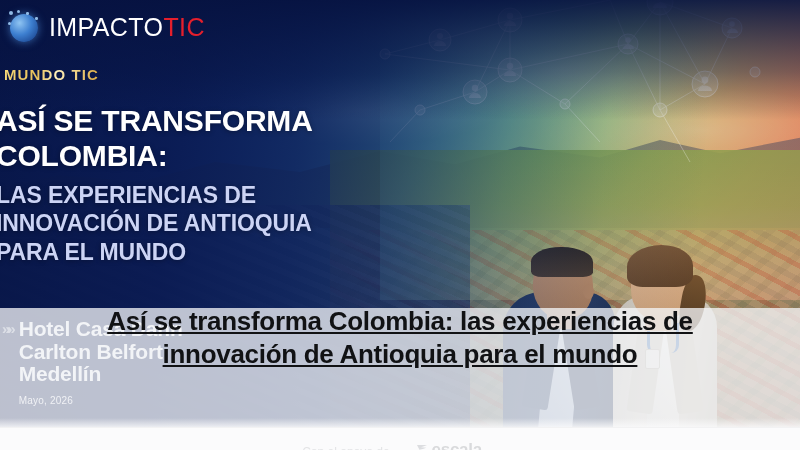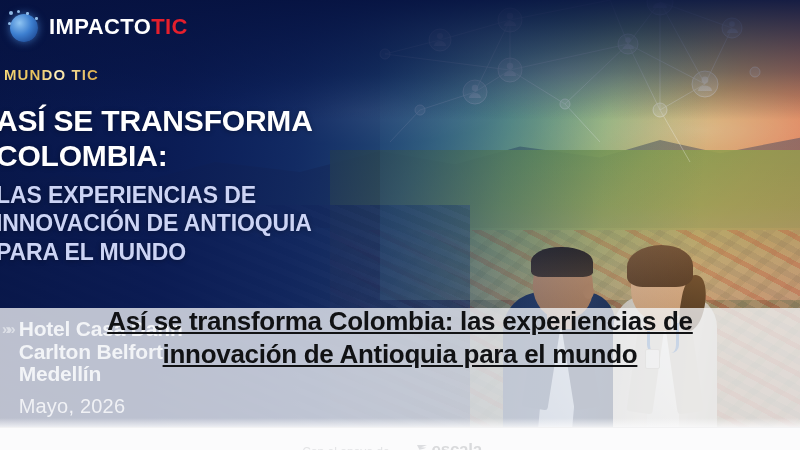--- a/index.html
+++ b/index.html
@@ -129,21 +129,21 @@
     background:linear-gradient(180deg,#74522f,#523a21);border-radius:42% 50% 48% 40%;
     transform:rotate(10deg);}
 
   
   .logo{position:absolute;left:8px;top:10px;display:flex;align-items:center;gap:7px;}
   .logo-mark{position:relative;width:34px;height:34px;}
   .logo-sphere{position:absolute;left:2px;top:4px;width:28px;height:28px;border-radius:50%;
     background:radial-gradient(circle at 34% 32%, #8fc4f2 0%, #3d7fd0 45%, #11347d 100%);
     box-shadow:0 0 9px rgba(90,160,240,.6);}
   .logo-dot{position:absolute;border-radius:50%;background:#9ecbf5;opacity:.9;}
-  .logo-txt{font-size:22px;font-weight:700;letter-spacing:.4px;line-height:1;}
+  .logo-txt{font-size:25px;font-weight:400;letter-spacing:.4px;line-height:1;}
   .logo-txt .w{color:#ffffff;}
   .logo-txt .r{color:#e51f2c;}
 
   
   .live{position:absolute;left:4px;top:66px;font-size:15px;font-weight:800;
     letter-spacing:1.1px;
     background:linear-gradient(100deg,#f6d97a 0%,#e8c05a 35%,#fff0bb 55%,#d9a93f 100%);
     -webkit-background-clip:text;background-clip:text;color:transparent;}
 
   
@@ -153,21 +153,21 @@
   .h-sub{color:#ccd4f5;font-size:23px;font-weight:600;line-height:1.2;margin-top:8px;
     letter-spacing:-.1px;text-shadow:0 1px 5px rgba(0,0,0,.35);}
   .h-sub div{margin-bottom:1px;}
 
   
   .venue{position:absolute;left:2px;top:318px;display:flex;gap:6px;align-items:flex-start;}
   .chev{color:rgba(255,255,255,.55);font-size:15px;font-weight:700;line-height:1.1;
     letter-spacing:-3px;margin-top:3px;}
   .v-name{color:rgba(255,255,255,.92);font-size:21px;font-weight:800;line-height:1.08;
     letter-spacing:-.2px;max-width:215px;}
-  .v-date{color:rgba(255,255,255,.88);font-size:20px;font-weight:400;margin-top:9px;
+  .v-date{color:rgba(255,255,255,.88);font-size:10px;font-weight:400;margin-top:9px;
     letter-spacing:.2px;}
 
   
   .overlay{position:absolute;left:0;top:308px;width:800px;height:119px;
     background:rgba(245,246,248,.76);}
   .overlay-title{position:absolute;left:45px;top:305px;width:710px;
     text-align:center;color:#111214;font-size:26px;font-weight:800;line-height:1.27;
     letter-spacing:-.3px;text-decoration:underline;}
 
   

